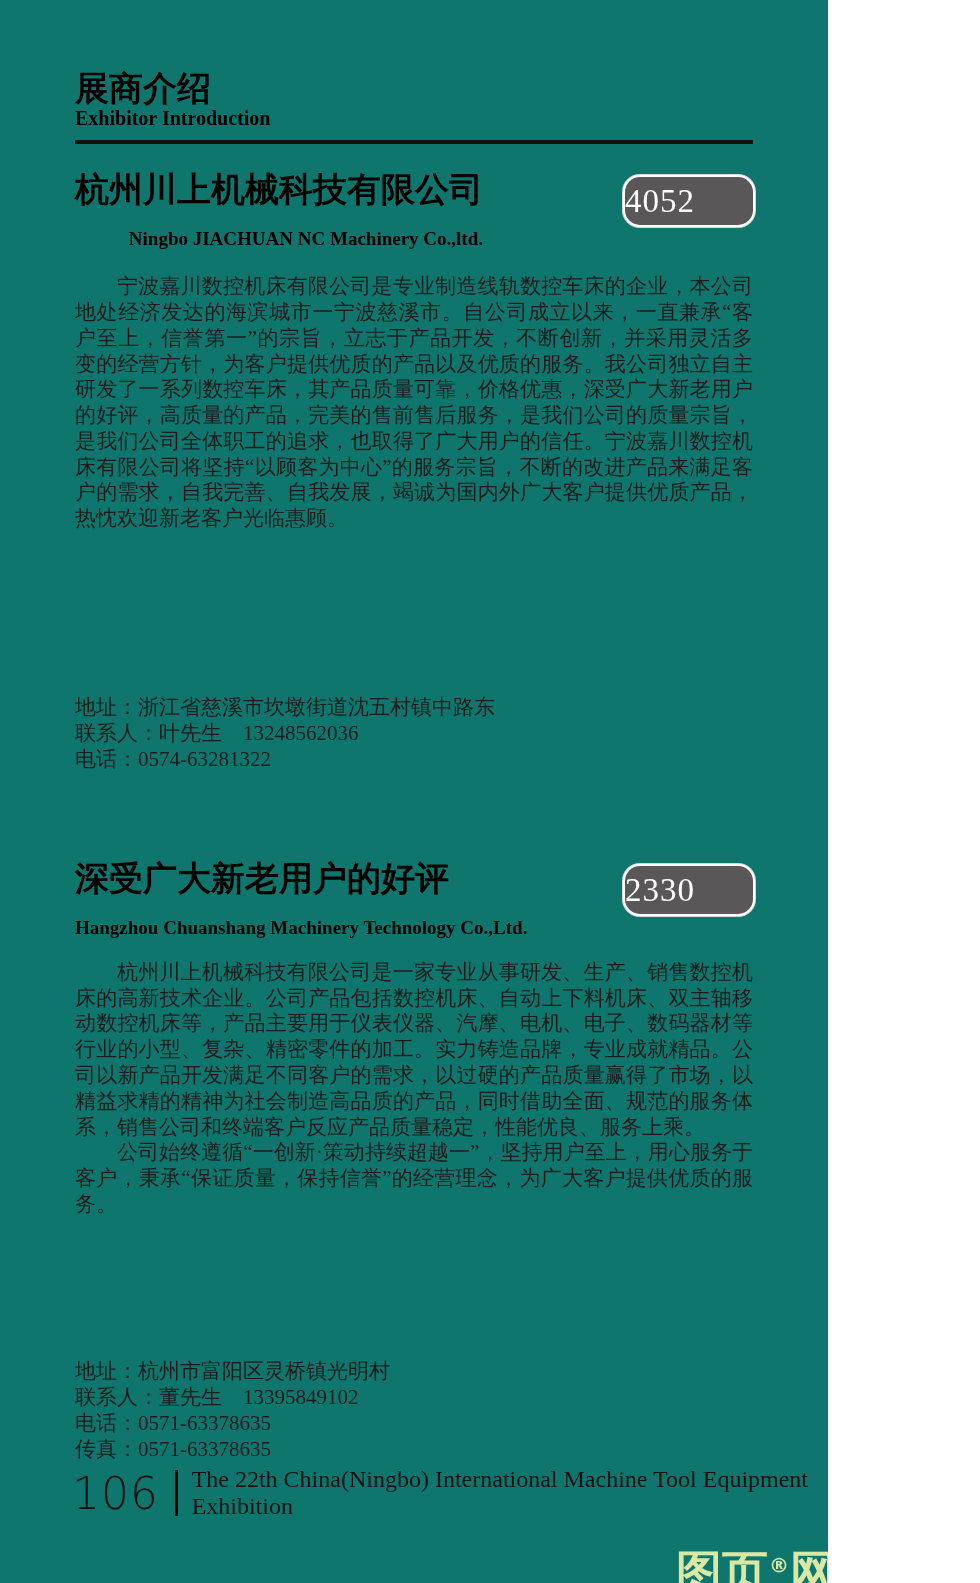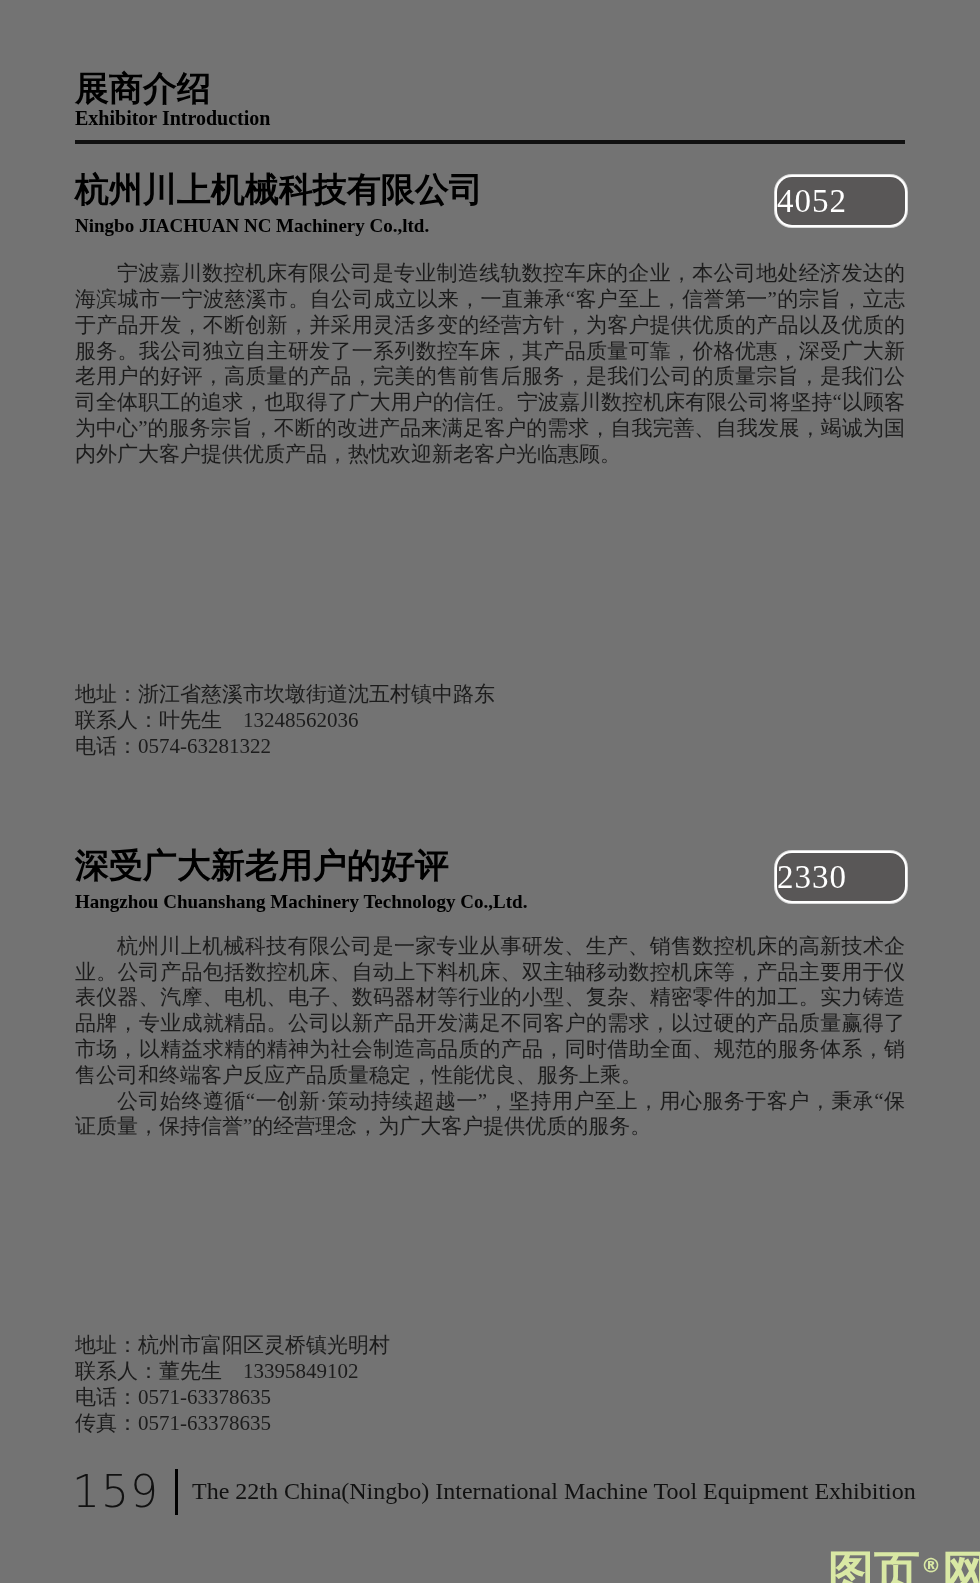--- a/index.html
+++ b/index.html
@@ -2,23 +2,23 @@
 <html><head>
 <meta charset="utf-8">
 <style>
   html, body {
     margin: 0;
     padding: 0;
     background: #ffffff;
   }
   .page {
     position: relative;
-    width: 980px;
+    width: 828px;
     height: 1583px;
-    background: #737373;
+    background: #0f766e;
     box-sizing: border-box;
     padding: 70px 75px 0 75px;
     overflow: hidden;
     font-family: "Liberation Serif", "DejaVu Serif", serif;
     color: #1a1a1a;
   }
 
   
   .page-header .title-zh {
     margin: 0;
@@ -48,24 +48,25 @@
     align-items: flex-start;
   }
   .name-zh {
     margin: 0;
     font-size: 34px;
     font-weight: bold;
     line-height: 1.08;
     color: #000;
   }
   .name-en {
-    margin-top: 6px;
+    margin-top: 19px;
     font-size: 19px;
     font-weight: bold;
     color: #000;
+    text-align: right;
   }
   .booth-badge {
     flex: 0 0 auto;
     width: 128px;
     height: 48px;
     margin-top: 5px;
     background: #595757;
     border-radius: 15px;
     box-shadow: 0 0 0 2px #ffffff, 0 0 0 3px #d9d9d9;
     color: #ffffff;
@@ -177,20 +178,20 @@
     </div>
     <div class="contact">
       <div class="contact-line"><span>地址：</span><span>杭州市富阳区灵桥镇光明村</span></div>
       <div class="contact-line"><span>联系人：</span><span>董先生　13395849102</span></div>
       <div class="contact-line"><span>电话：</span><span>0571-63378635</span></div>
       <div class="contact-line"><span>传真：</span><span>0571-63378635</span></div>
     </div>
   </section>
 
   <footer class="page-footer">
-    <span class="page-number">159</span>
+    <span class="page-number">106</span>
     <span class="footer-divider"></span>
     <span class="exhibition-name">The 22th China(Ningbo) International Machine Tool Equipment Exhibition</span>
   </footer>
 
   <div class="watermark"><span>图页</span><sup>®</sup><span>网</span></div>
 
 </div>
 
 </body></html>

